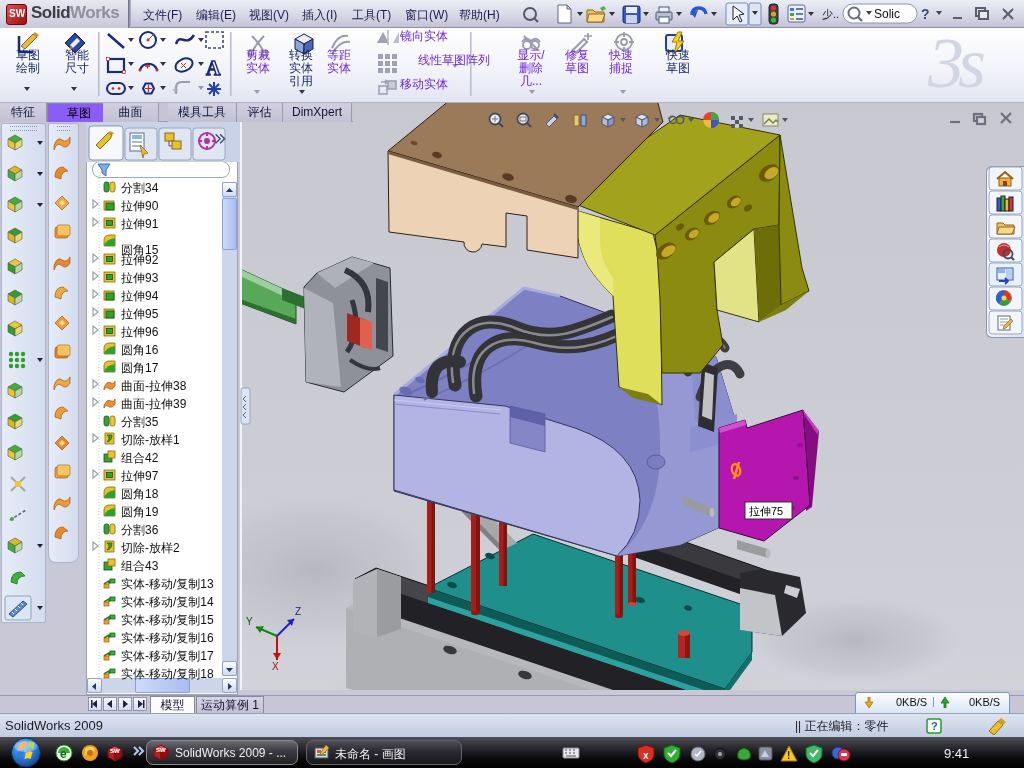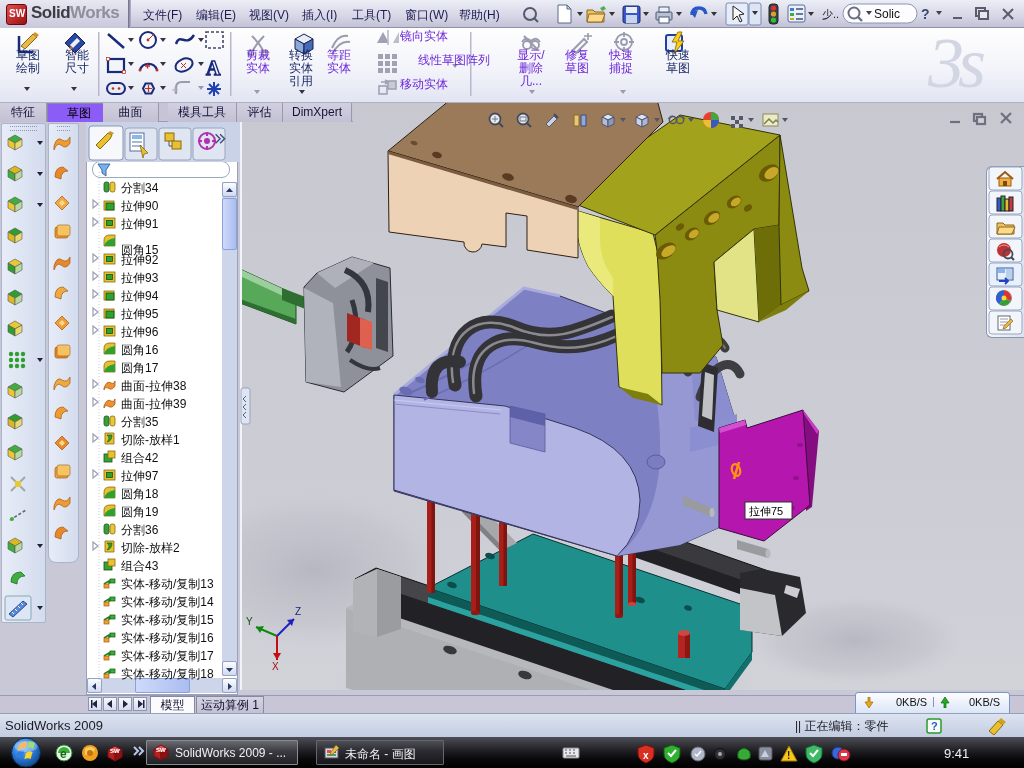--- a/index.html
+++ b/index.html
@@ -42,21 +42,21 @@
 
 #tpane{left:986px;top:166px;width:38px;height:172px;background:linear-gradient(90deg,#f4f6fa,#dce2ee);border:1px solid #8a96b4;border-right:none;border-radius:6px 0 0 6px}
 
 #btr{left:0px;top:695px;width:1024px;height:18px;background:#c7c5d6;border-top:1px solid #9a9ab2}
 .btn-nav{position:absolute;top:697px;width:14px;height:14px;background:linear-gradient(#f8f9fc,#d6dcEC);border:1px solid #8a96b4;font-size:8px;color:#335;text-align:center;line-height:13px}
 .btab{position:absolute;top:696px;height:17px;font-size:12px;text-align:center;border:1px solid #8888a2;border-bottom:none;color:#101030}
 
 #status{left:0;top:713px;width:1024px;height:24px;background:linear-gradient(#dce3f1,#c3cde1);border-top:1px solid #98a0b6;font-size:13px;color:#1a1a22}
 
 #taskbar{left:0;top:737px;width:1024px;height:31px;background:linear-gradient(#4e4e56,#232328 40%,#0a0a0c 70%,#000)}
-.tbtn{position:absolute;top:740px;height:25px;border-radius:1px;font-size:12px;color:#f0f0f4}
+.tbtn{position:absolute;top:740px;height:25px;border-radius:7px;font-size:12px;color:#f0f0f4}
 </style></head>
 <body>
 
 <div class="abs" id="menubar"></div>
 <div class="abs" id="logo"></div>
 <div class="abs" id="logocube">
     <span>SW</span>
   </div>
 <div class="abs" id="logotext">Solid<i>Works</i></div>
 <div class="abs" id="logosep"></div>
@@ -1085,21 +1085,21 @@
 </svg>
     <div class="abs tbtn" style="left:146px;width:152px;background:linear-gradient(#6a6a72,#3a3a40 45%,#222226);border:1px solid #8a8a92">
 <svg width="18" height="18" style="position:absolute;left:5px;top:3px">
         <path d="M2 5 L9 1 L16 5 L9 9z" fill="#e05050" stroke="#7a1010"></path>
         <path d="M2 5 L9 9 V16 L2 12z" fill="#b82020" stroke="#7a1010"></path>
         <path d="M16 5 L9 9 V16 L16 12z" fill="#901010" stroke="#7a1010"></path>
         <text x="4" y="8" font-size="6" fill="#fff" font-weight="bold">SW</text>
       </svg>
 <span style="position:absolute;left:28px;top:5px;white-space:nowrap">SolidWorks 2009 - ...</span>
     </div>
-    <div class="abs tbtn" style="left:316px;width:128px;background:linear-gradient(#4e4e56,#2a2a30 45%,#18181c);border:1px solid #66666e">
+    <div class="abs tbtn" style="left:306px;width:156px;background:linear-gradient(#4e4e56,#2a2a30 45%,#18181c);border:1px solid #66666e">
 <svg width="18" height="18" style="position:absolute;left:6px;top:3px">
         <rect x="2" y="4" width="13" height="10" fill="#d8d8e0" stroke="#556"></rect>
         <path d="M4 6 h4 v3 h-4z" fill="#e05050"></path>
         <path d="M9 6 h4 v3 h-4z" fill="#5050e0"></path>
         <path d="M4 10 h9 v2 h-9z" fill="#50a050"></path>
         <path d="M13 1 l3 3 -6 6 -3 1 1 -3z" fill="#e8b840" stroke="#8a6a20" stroke-width="0.7"></path>
       </svg>
 <span style="position:absolute;left:28px;top:5px;white-space:nowrap">未命名 - 画图</span>
     </div>
     <svg width="464" height="31" viewBox="560 737 464 31" style="position:absolute;left:560px;top:737px">

